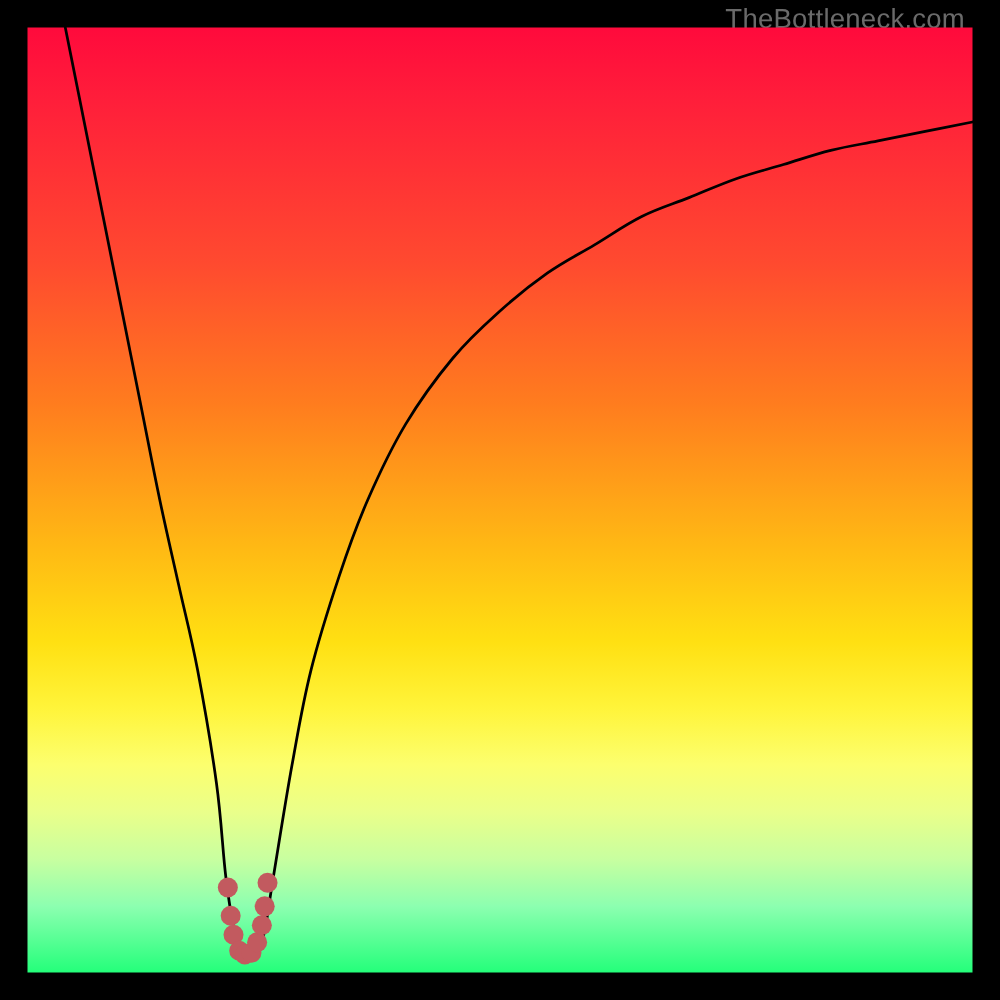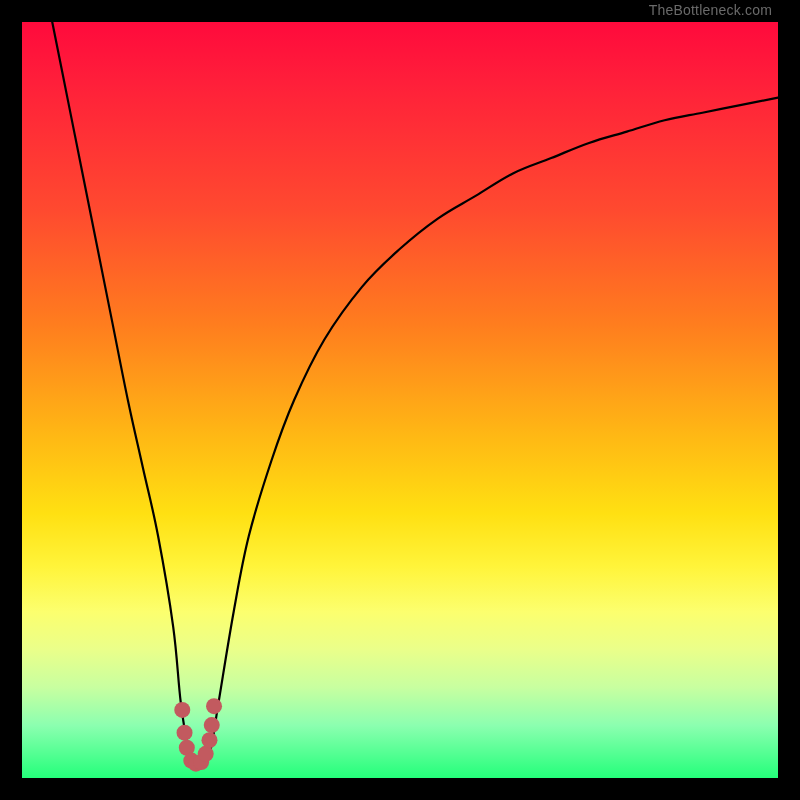--- a/index.html
+++ b/index.html
@@ -41,21 +41,21 @@
       #c8ffa0 88%,
       #8cffb0 93%,
       #24ff7a 100%
     );
   }
   .watermark {
     position: absolute;
     top: 2px;
     right: 6px;
     color: #6a6a6a;
-    font-size: 14px;
+    font-size: 22px;
     font-weight: 500;
     letter-spacing: 0.2px;
     user-select: none;
   }
   svg.curves {
     position: absolute;
     left: 0;
     top: 0;
     width: 756px;
     height: 756px;

